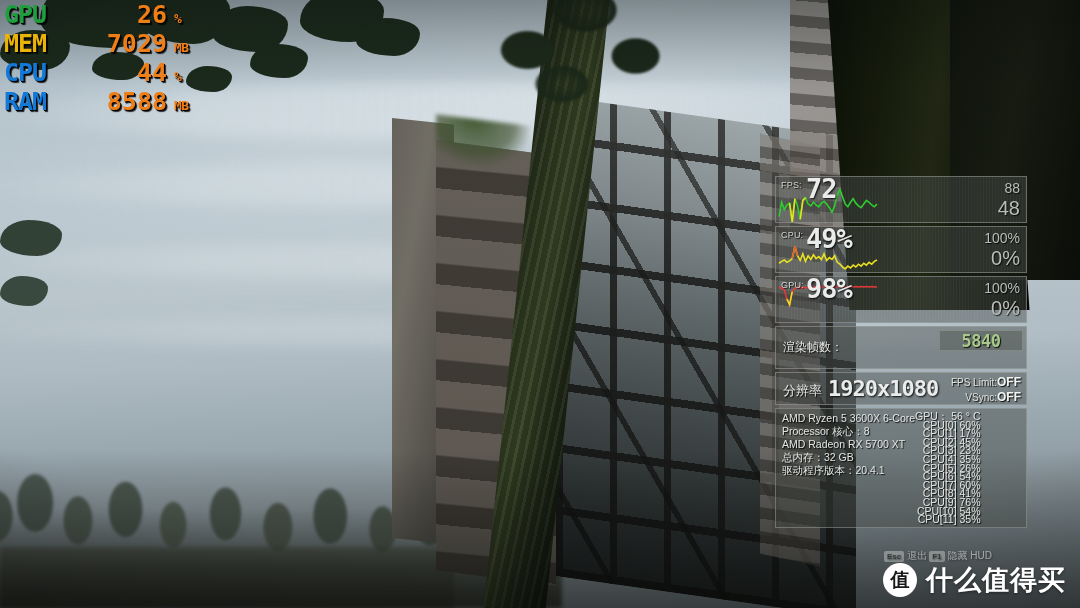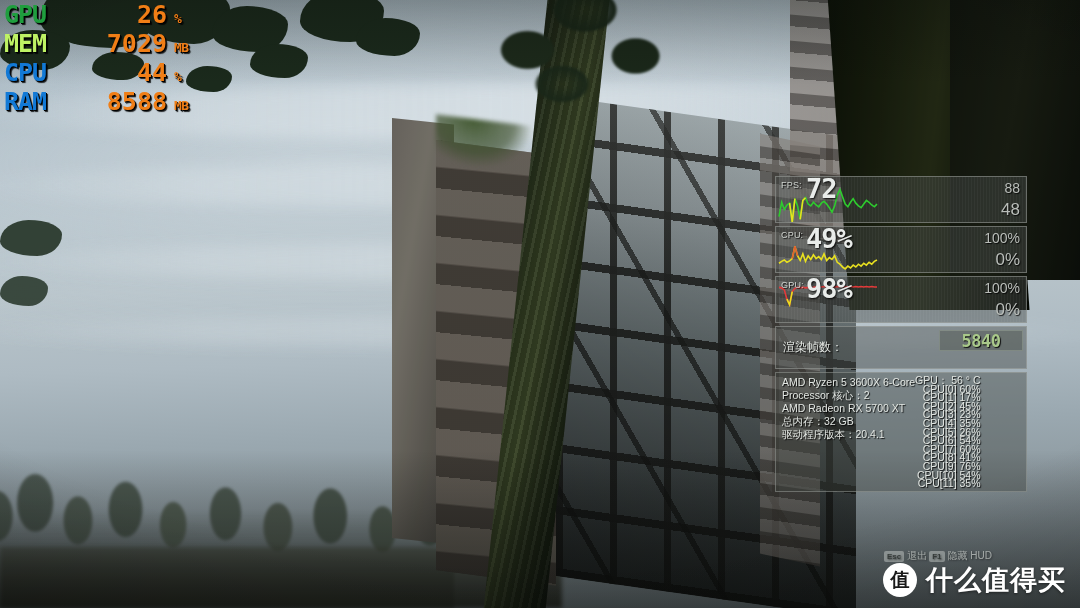--- a/index.html
+++ b/index.html
@@ -124,21 +124,21 @@
     background:rgba(72,76,74,.46); border:1px solid rgba(168,172,168,.5); overflow:hidden; }
   .osd-graph .gfill { position:absolute; inset:0;
     background:repeating-linear-gradient(90deg, rgba(255,255,255,.035) 0 1px, rgba(0,0,0,0) 1px 3px); }
   .g-title { position:absolute; left:5px; top:3px; font-size:9px; color:#cfd3cf;
     text-shadow:1px 1px 1px rgba(0,0,0,.9); z-index:3; letter-spacing:.2px; }
   .g-big { position:absolute; left:30px; top:-4px; z-index:3;
     font-family:"DejaVu Sans Mono", monospace; font-weight:700; font-size:27px; color:#e9ecea;
     text-shadow:1px 1px 2px rgba(0,0,0,.9); letter-spacing:-1px; }
   .g-max { position:absolute; right:6px; top:3px; font-size:14px; color:#b9bdb9; z-index:3;
     text-shadow:1px 1px 1px rgba(0,0,0,.8); }
-  .g-min { position:absolute; right:6px; bottom:2px; font-size:17px; color:#b9bdb9; z-index:3;
+  .g-min { position:absolute; right:6px; bottom:2px; font-size:20px; color:#b9bdb9; z-index:3;
     text-shadow:1px 1px 1px rgba(0,0,0,.8); }
   .g-svg { position:absolute; left:0; top:0; z-index:2; }
 
   .osd-frames { position:relative; height:43px; margin-bottom:3px; display:flex; align-items:center;
     background:rgba(72,76,74,.46); border:1px solid rgba(168,172,168,.5); }
   .frames-label { font-size:12px; color:#e4e8e4; padding-left:7px;
     text-shadow:1px 1px 1px rgba(0,0,0,.9); }
   .frames-box { position:absolute; right:3px; top:3px; width:84px; height:21px;
     border:1px solid rgba(150,160,150,.55); background:rgba(60,66,58,.35);
     display:flex; align-items:center; justify-content:center; }
@@ -233,21 +233,21 @@
     <div class="vignette"></div>
   </div>
 
   <div class="rtss">
     <div class="rtss-row">
       <span class="rtss-label" style="color:#1f9e3e">GPU</span>
       <span class="rtss-val" style="color:#f07e16">26</span>
       <span class="rtss-unit" style="color:#f07e16">%</span>
     </div>
     <div class="rtss-row">
-      <span class="rtss-label" style="color:#bef264">MEM</span>
+      <span class="rtss-label" style="color:#eab308">MEM</span>
       <span class="rtss-val" style="color:#f07e16">7029</span>
       <span class="rtss-unit" style="color:#f07e16">MB</span>
     </div>
     <div class="rtss-row">
       <span class="rtss-label" style="color:#1279d6">CPU</span>
       <span class="rtss-val" style="color:#f07e16">44</span>
       <span class="rtss-unit" style="color:#f07e16">%</span>
     </div>
     <div class="rtss-row">
       <span class="rtss-label" style="color:#1279d6">RAM</span>
@@ -295,25 +295,33 @@
       <span class="g-min">0%</span>
     </div>
 
     <div class="osd-frames">
       <span class="frames-label">渲染帧数：</span>
       <span class="frames-box">
         <span class="frames-val">5840</span>
       </span>
     </div>
 
+    <div class="osd-res">
+      <span class="res-label">分辨率</span>
+      <span class="res-val">1920x1080</span>
+      <span class="res-right">
+        <div><span>FPS Limit:</span><b>OFF</b></div>
+        <div><span>VSync:</span><b>OFF</b></div>
+      </span>
+    </div>
 
     <div class="osd-sys">
       <div class="sys-left">
         <div>AMD Ryzen 5 3600X 6-Core</div>
-        <div>Processor 核心：2</div>
+        <div>Processor 核心：8</div>
         <div>AMD Radeon RX 5700 XT</div>
         <div>总内存：32 GB</div>
         <div>驱动程序版本：20.4.1</div>
       </div>
       <div class="sys-right">
         <div>GPU： 56 ° C</div>
         <div>CPU[0] 60%</div>
         <div>CPU[1] 17%</div>
         <div>CPU[2] 45%</div>
         <div>CPU[3] 23%</div>

